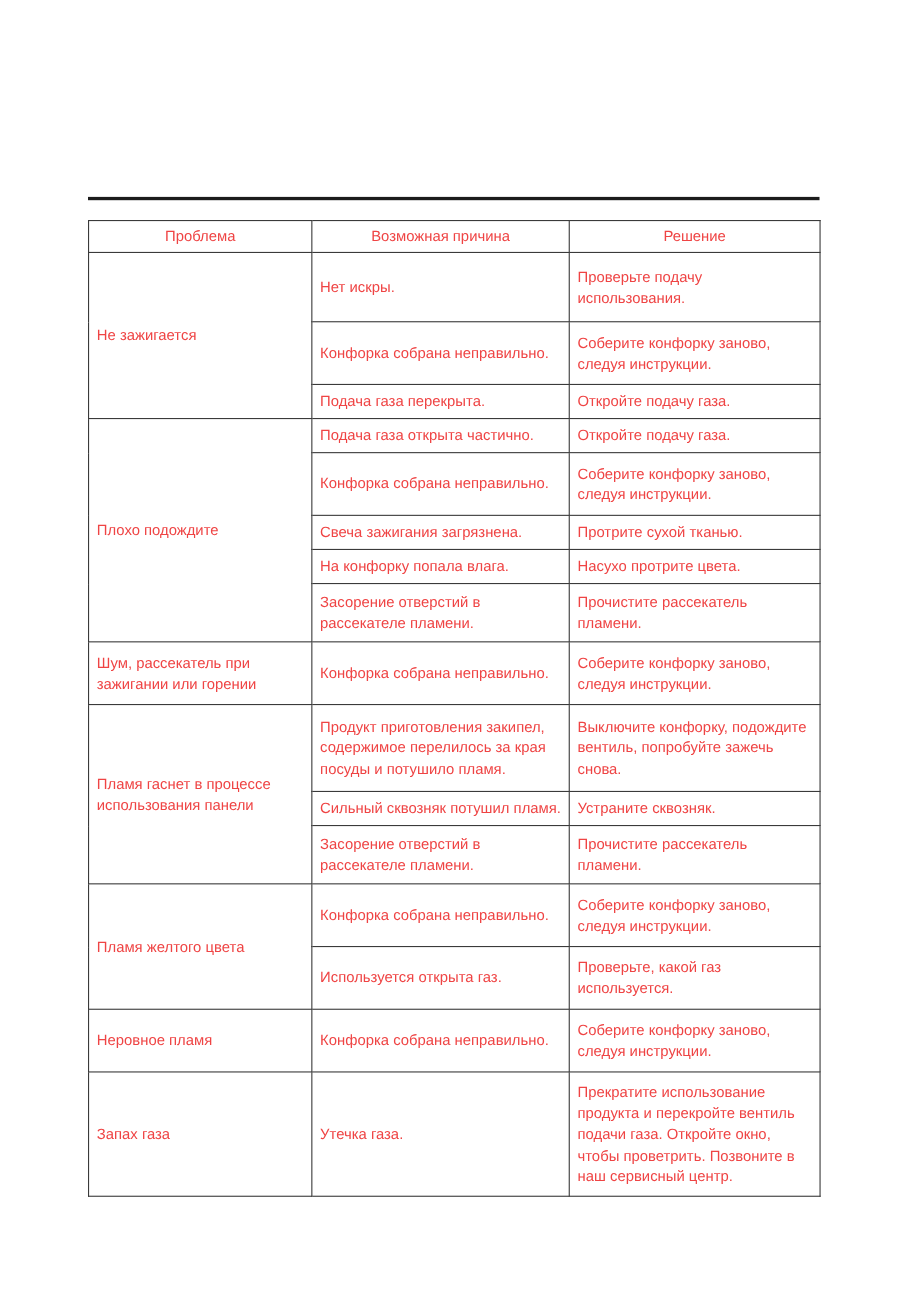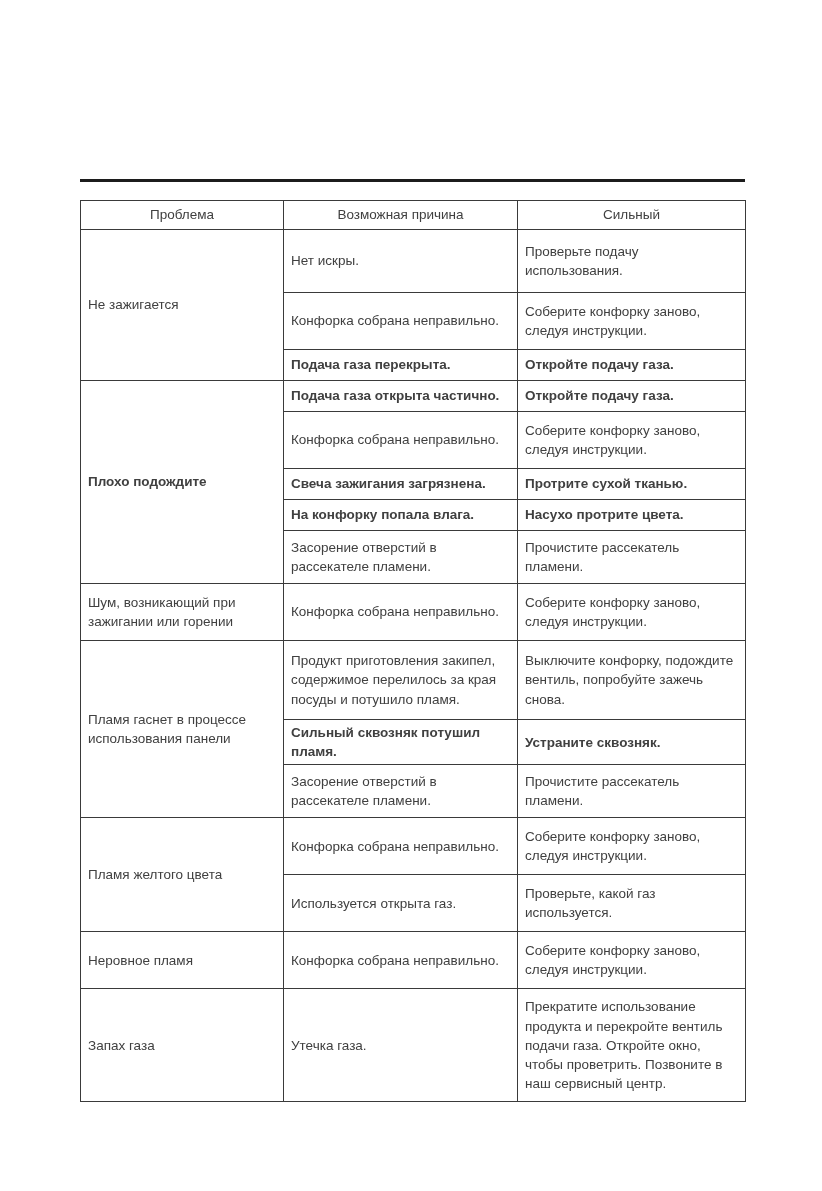--- a/index.html
+++ b/index.html
@@ -7,21 +7,21 @@
     padding: 0;
     background: #e8e8e8;
   }
   .page {
     position: relative;
     width: 822px;
     height: 1191px;
     margin: 0 auto;
     background: #ffffff;
     font-family: "Liberation Sans", "DejaVu Sans", sans-serif;
-    color: #404040;
+    color: #ef4444;
   }
   .top-rule {
     position: absolute;
     left: 80px;
     top: 179px;
     width: 665px;
     height: 3px;
     background: #1c1c1c;
   }
   table.trouble {
@@ -42,21 +42,21 @@
     overflow: hidden;
   }
   table.trouble th {
     font-weight: normal;
     text-align: center;
     height: 22px;
   }
   table.trouble td {
     text-align: left;
   }
-  tr.r28  td { height: 24px; font-weight: bold; }
+  tr.r28  td { height: 24px; }
   tr.r50  td { height: 46px; }
   tr.r54  td { height: 50px; }
   tr.r60  td { height: 56px; }
   tr.r76  td { height: 72px; }
   tr.r110 td { height: 106px; }
 </style>
 </head>
 <body>
 
 <div class="page">
@@ -67,21 +67,21 @@
     <colgroup>
       <col style="width:203px">
       <col style="width:234px">
       <col style="width:228px">
     </colgroup>
 
     <thead>
       <tr>
         <th>Проблема</th>
         <th>Возможная причина</th>
-        <th>Сильный</th>
+        <th>Решение</th>
       </tr>
     </thead>
 
     <tbody>
 
       <tr class="r60">
         <td rowspan="3">Не зажигается</td>
         <td>Нет искры.</td>
         <td>Проверьте подачу использования.</td>
       </tr>
@@ -110,21 +110,21 @@
       <tr class="r28">
         <td>На конфорку попала влага.</td>
         <td>Насухо протрите цвета.</td>
       </tr>
       <tr class="r50">
         <td>Засорение отверстий в рассекателе пламени.</td>
         <td>Прочистите рассекатель пламени.</td>
       </tr>
 
       <tr class="r54">
-        <td>Шум, возникающий при зажигании или горении</td>
+        <td>Шум, рассекатель при зажигании или горении</td>
         <td>Конфорка собрана неправильно.</td>
         <td>Соберите конфорку заново, следуя инструкции.</td>
       </tr>
 
       <tr class="r76">
         <td rowspan="3">Пламя гаснет в процессе использования панели</td>
         <td>Продукт приготовления закипел, содержимое перелилось за края посуды и потушило пламя.</td>
         <td>Выключите конфорку, подождите вентиль, попробуйте зажечь снова.</td>
       </tr>
       <tr class="r28">

